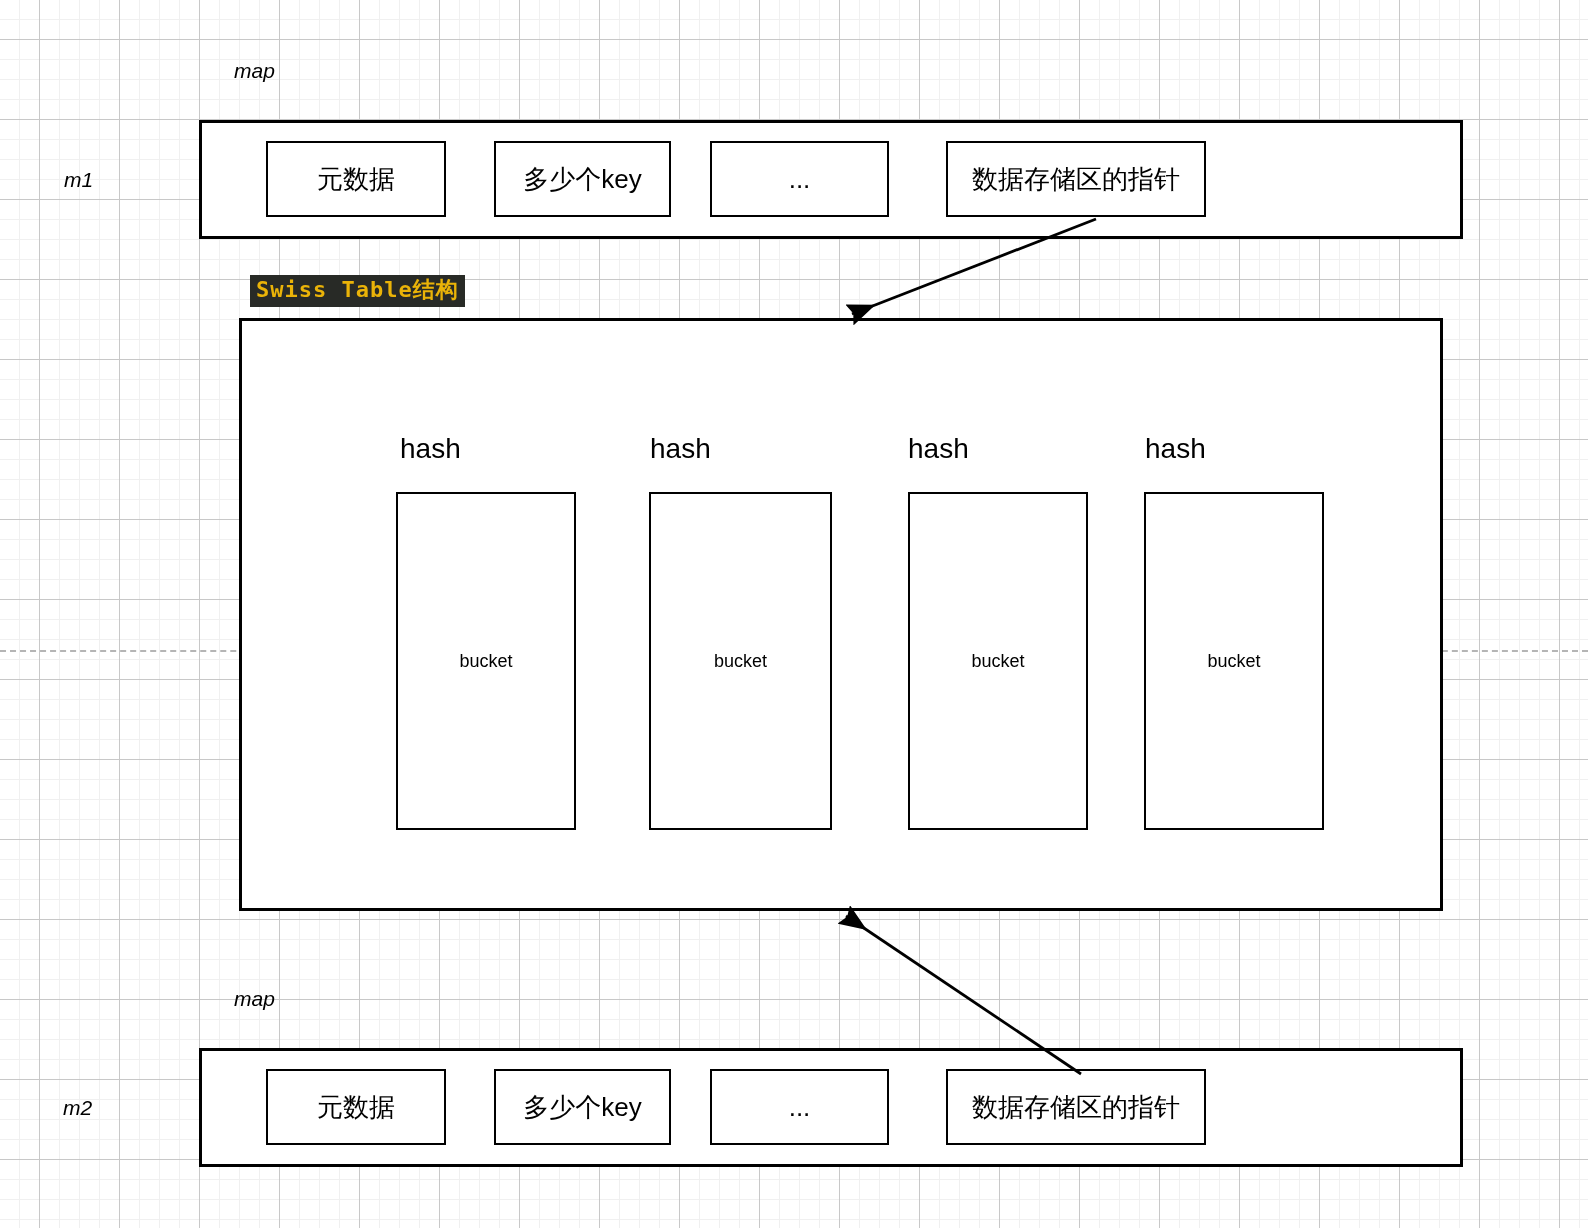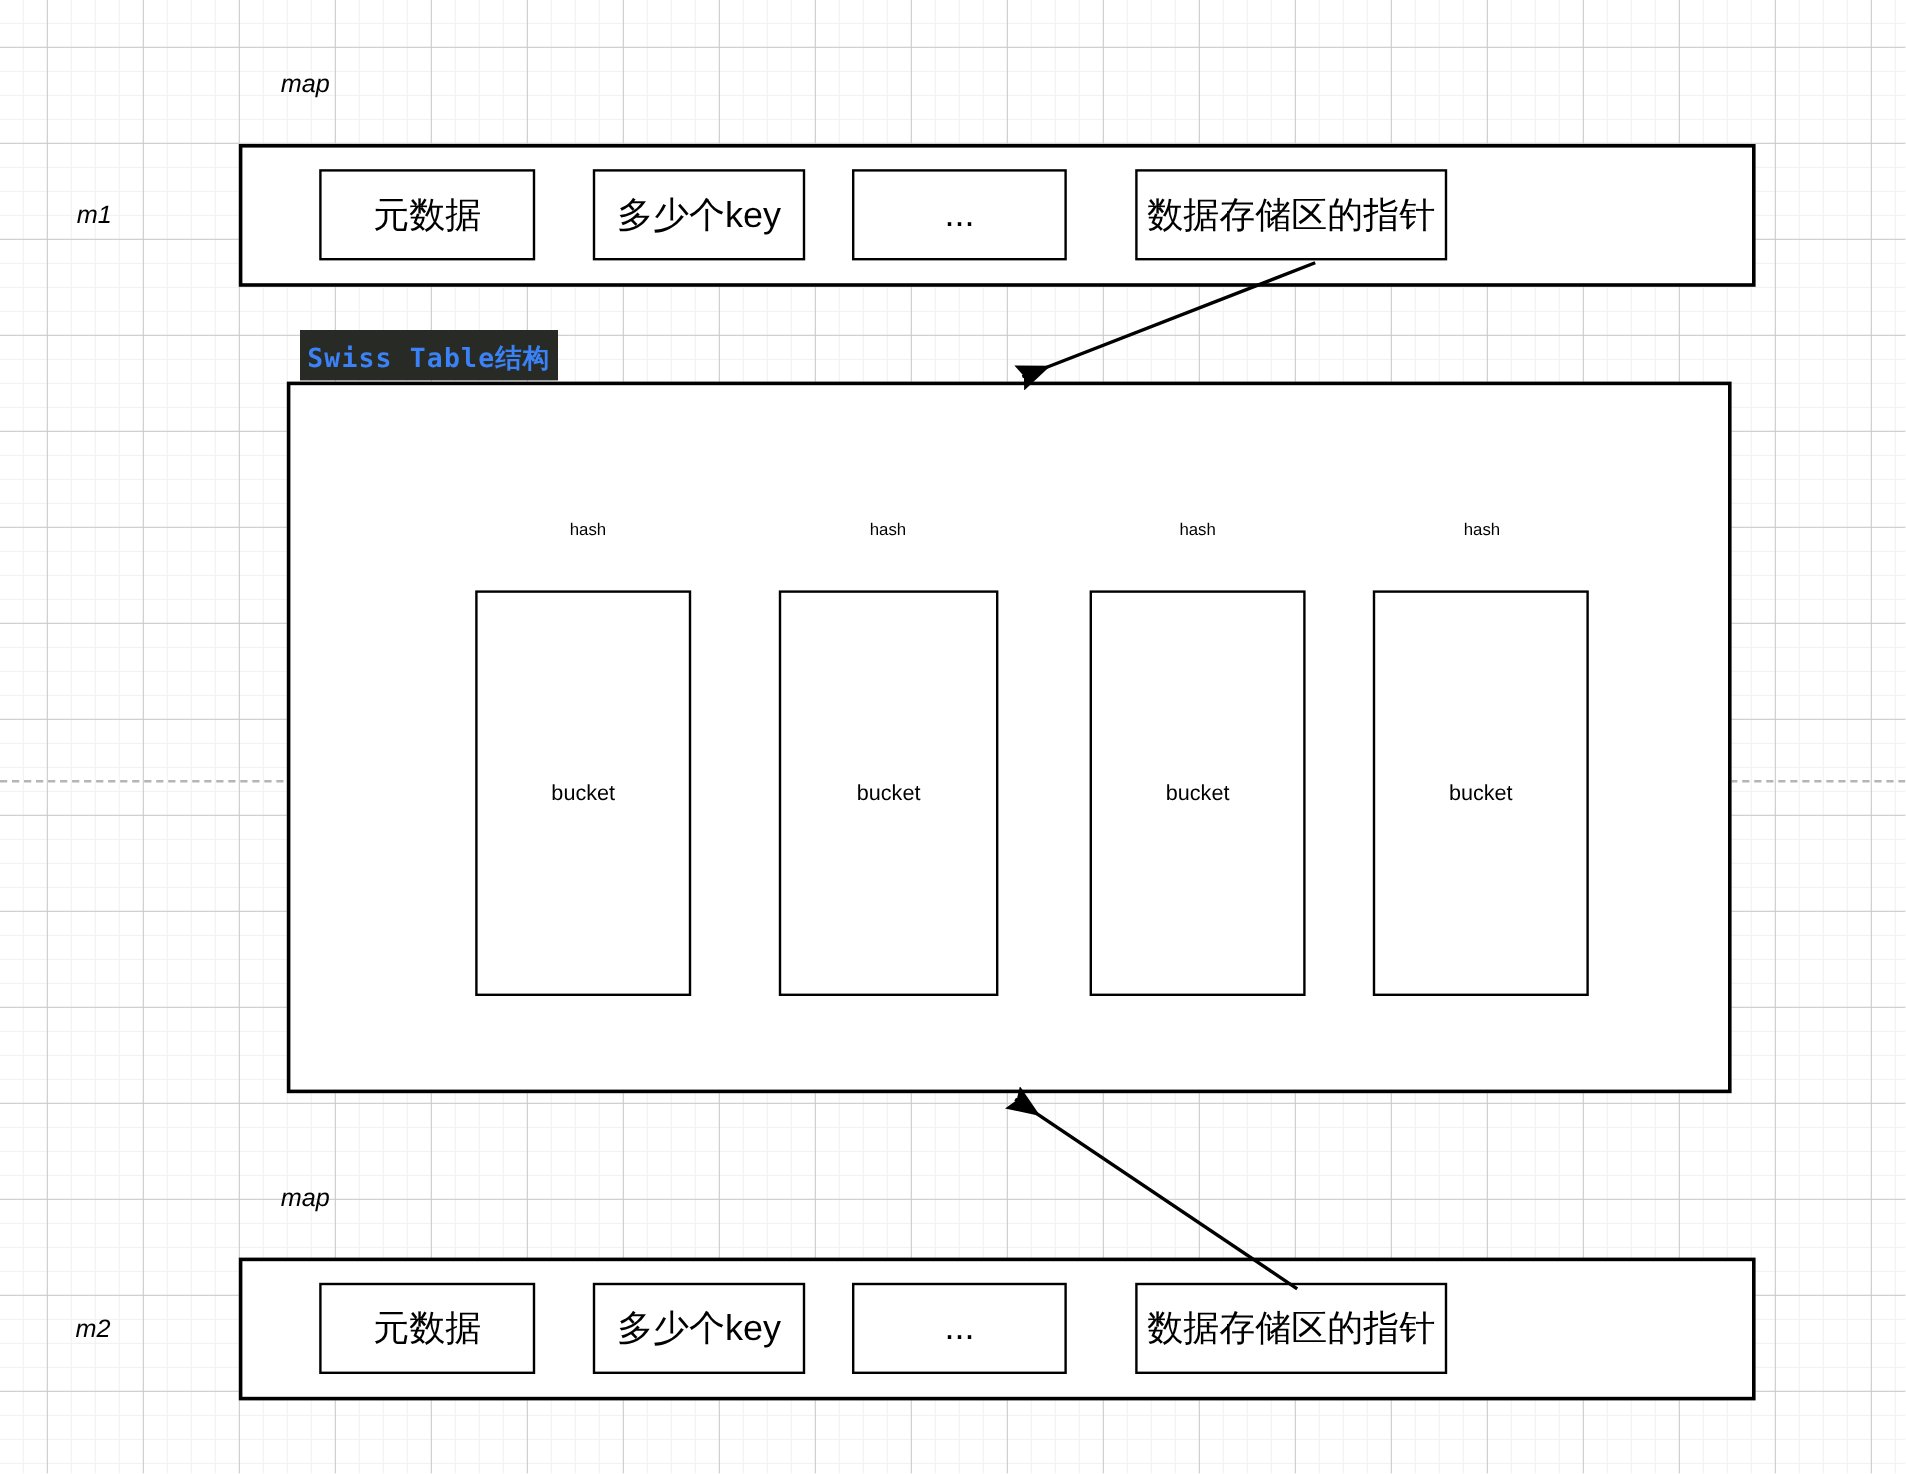--- a/index.html
+++ b/index.html
@@ -64,21 +64,21 @@
   }
 
   .field-box {
     position: absolute;
     border: 2.5px solid #000000;
     background: #ffffff;
     box-sizing: border-box;
     display: flex;
     align-items: center;
     justify-content: center;
-    font-size: 30px;
+    font-size: 26px;
     color: #000000;
   }
 
   .swiss-box {
     position: absolute;
     border: 3px solid #000000;
     background: #ffffff;
     box-sizing: border-box;
   }
 
@@ -89,35 +89,35 @@
     box-sizing: border-box;
     display: flex;
     align-items: center;
     justify-content: center;
     font-size: 18px;
     color: #000000;
   }
 
   .hash-label {
     position: absolute;
-    font-size: 14px;
+    font-size: 28px;
     color: #000000;
     white-space: nowrap;
-    text-align: center;
+    text-align: left;
   }
 
   .swiss-tag {
     position: absolute;
     background: #282a26;
-    color: #3b82f6;
+    color: #eab308;
     font-family: "DejaVu Sans Mono", "Liberation Mono", monospace;
     font-size: 22px;
     font-weight: bold;
     letter-spacing: 1px;
-    padding: 12px 6px 5px 6px;
+    padding: 2px 6px 5px 6px;
     line-height: 1.15;
     white-space: nowrap;
   }
 
   .arrow-layer {
     position: absolute;
     left: 0;
     top: 0;
     width: 1588px;
     height: 1228px;

